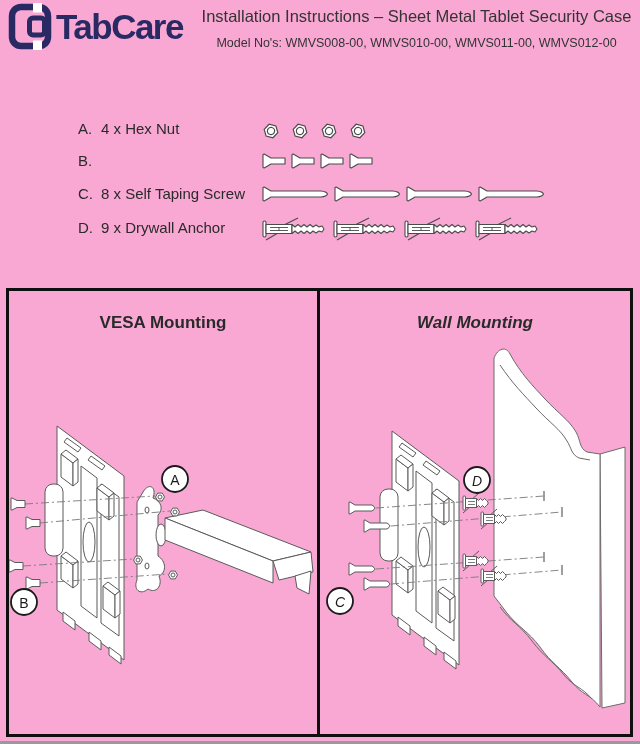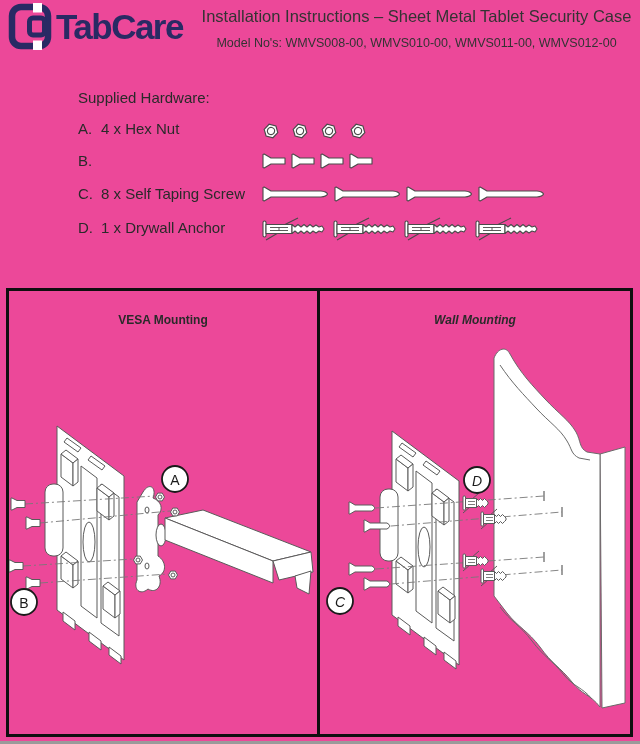--- a/index.html
+++ b/index.html
@@ -1,16 +1,16 @@
 <!DOCTYPE html>
 <html><head>
 <meta charset="utf-8">
 <style>
   html,body{margin:0;padding:0;background:#fff;}
-  .page{position:relative;width:640px;height:744px;background:#ec4899;overflow:hidden;
+  .page{position:relative;width:640px;height:744px;background:#f9a8d4;overflow:hidden;
         font-family:"Liberation Sans",sans-serif;color:#2a2a2a;}
 
   
   .logo{position:absolute;left:8px;top:3px;display:flex;align-items:center;}
   .logo-text{font-size:35px;font-weight:bold;color:#292a64;letter-spacing:-1.5px;margin-left:3px;}
   .titles{position:absolute;left:193px;top:7px;width:447px;text-align:center;}
   .doc-title{font-size:16.5px;color:#333;}
   .doc-subtitle{font-size:12.5px;color:#333;margin-top:10px;}
 
   
@@ -20,21 +20,21 @@
   .hw-icons{position:absolute;display:flex;align-items:center;}
   .hw-icons svg{display:block;}
 
   
   .panels{position:absolute;left:6px;top:288px;width:621px;height:443px;
           border:3px solid #0f0f0f;display:flex;}
   .panel{position:relative;height:100%;}
   .panel-left{width:308px;border-right:3px solid #0f0f0f;}
   .panel-right{flex:1;font-style:italic;}
   .panel-title{position:absolute;top:22px;left:0;right:0;text-align:center;
-               font-size:12px;font-weight:bold;z-index:2;}
+               font-size:17px;font-weight:bold;z-index:2;}
   .diagram{position:absolute;left:0;top:0;}
 
   .footer-line{position:absolute;left:0;right:0;bottom:0;height:3px;background:#9a9a9a;}
 </style>
 </head>
 <body>
 
 <svg width="0" height="0" style="position:absolute">
   <defs>
 
@@ -92,21 +92,20 @@
       <rect x="25" y="37.5" width="9" height="9.5" fill="#fff"></rect>
       <rect x="21.5" y="15" width="15" height="17" rx="3.5" fill="none" stroke="#292a64" stroke-width="5"></rect>
     </svg>
     <span class="logo-text">TabCare</span>
   </div>
   <div class="titles">
     <div class="doc-title">Installation Instructions – Sheet Metal Tablet Security Case</div>
     <div class="doc-subtitle">Model No's: WMVS008-00, WMVS010-00, WMVS011-00, WMVS012-00</div>
   </div>
 
-  <div class="hw-heading">Supplied Hardware:</div>
 
   <div class="hw-row" style="top:120px">
     <span class="hw-letter">A.</span>
     <span>4 x Hex Nut</span>
   </div>
   <div class="hw-icons" style="left:263px;top:123px;gap:13px">
     <svg width="16" height="16" viewBox="0 0 16 16">
       <g transform="rotate(14 8 8)">
         <polygon points="15,8 11.5,14.1 4.5,14.1 1,8 4.5,1.9 11.5,1.9" fill="#fff" stroke="#4a4a4a" stroke-width="1.2"></polygon>
         <circle cx="8" cy="8" r="3.6" fill="#fff" stroke="#4a4a4a" stroke-width="1.2"></circle>
@@ -164,21 +163,21 @@
       <svg width="67" height="16" viewBox="0 0 67 16">
       <path d="M1,1.5 L2.2,1 L9,5 L59,5 Q64.5,5.5 65.5,8 Q64.5,10.5 59,11 L9,11 L2.2,15 L1,14.5 Z" fill="#fff" stroke="#4a4a4a" stroke-width="1.1" stroke-linejoin="round"></path>
     </svg>
       <svg width="67" height="16" viewBox="0 0 67 16">
       <path d="M1,1.5 L2.2,1 L9,5 L59,5 Q64.5,5.5 65.5,8 Q64.5,10.5 59,11 L9,11 L2.2,15 L1,14.5 Z" fill="#fff" stroke="#4a4a4a" stroke-width="1.1" stroke-linejoin="round"></path>
     </svg>
     </div>
 
   <div class="hw-row" style="top:219px">
     <span class="hw-letter">D.</span>
-    <span>1 x Drywall Anchor</span>
+    <span>9 x Drywall Anchor</span>
   </div>
   <div class="hw-icons" style="left:262px;top:216px;gap:7px">
     <svg width="64" height="26" viewBox="0 0 64 26">
       <g stroke="#4a4a4a" stroke-width="1.1" fill="#fff" stroke-linejoin="round">
         <path d="M22,9 L36,2" fill="none"></path>
         <path d="M16,17 L4,24" fill="none"></path>
         <rect x="1" y="5" width="3" height="16" rx="1.5"></rect>
         <rect x="4" y="8.5" width="26" height="9"></rect>
         <path d="M8,11.5 H26 M8,14.5 H26 M17,11.5 V14.5" fill="none" stroke-width="0.9"></path>
         <path d="M30,8.5 L33,11 L36,8.5 L39,11 L42,8.5 L45,11 L48,8.5 L51,11 L54,9 L57,11 L60,10 L62,13 L60,16 L57,15 L54,17 L51,15 L48,17.5 L45,15 L42,17.5 L39,15 L36,17.5 L33,15 L30,17.5 Z"></path>

